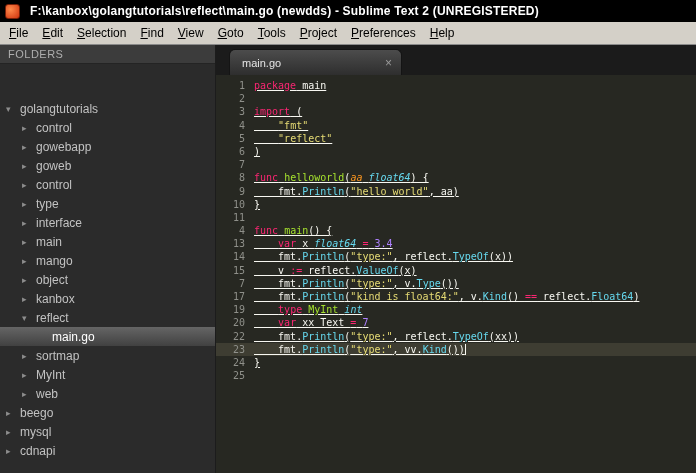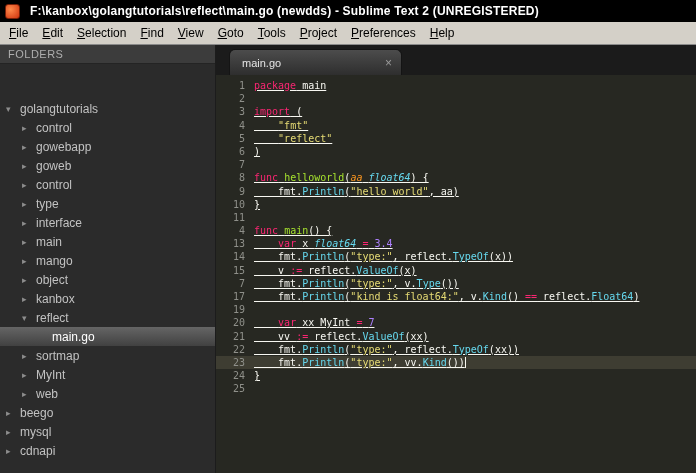--- a/index.html
+++ b/index.html
@@ -227,28 +227,25 @@
           <div class="line">
             <span class="gutter">7</span>
             <span class="codetext"><span class="tok-pl">    fmt.</span><span class="tok-call">Println</span><span class="tok-pl">(</span><span class="tok-st">"type:"</span><span class="tok-pl">, v.</span><span class="tok-call">Type</span><span class="tok-pl">())</span></span>
           </div>
           <div class="line">
             <span class="gutter">17</span>
             <span class="codetext"><span class="tok-pl">    fmt.</span><span class="tok-call">Println</span><span class="tok-pl">(</span><span class="tok-st">"kind is float64:"</span><span class="tok-pl">, v.</span><span class="tok-call">Kind</span><span class="tok-pl">() </span><span class="tok-op">==</span><span class="tok-pl"> reflect.</span><span class="tok-call">Float64</span><span class="tok-pl">)</span></span>
           </div>
           <div class="line">
             <span class="gutter">19</span>
+            <span class="codetext"><span class="tok-pl">    </span><span class="tok-kw">type</span><span class="tok-pl"> </span><span class="tok-fn">MyInt</span><span class="tok-pl"> </span><span class="tok-ty">int</span></span>
           </div>
           <div class="line">
             <span class="gutter">20</span>
-            <span class="codetext"><span class="tok-pl">    </span><span class="tok-kw">var</span><span class="tok-pl"> xx MyInt </span><span class="tok-op">=</span><span class="tok-pl"> </span><span class="tok-nu">7</span></span>
-          </div>
-          <div class="line">
-            <span class="gutter">21</span>
-            <span class="codetext"><span class="tok-pl">    vv </span><span class="tok-op">:=</span><span class="tok-pl"> reflect.</span><span class="tok-call">ValueOf</span><span class="tok-pl">(xx)</span></span>
+            <span class="codetext"><span class="tok-pl">    </span><span class="tok-kw">var</span><span class="tok-pl"> xx Text </span><span class="tok-op">=</span><span class="tok-pl"> </span><span class="tok-nu">7</span></span>
           </div>
           <div class="line">
             <span class="gutter">22</span>
             <span class="codetext"><span class="tok-pl">    fmt.</span><span class="tok-call">Println</span><span class="tok-pl">(</span><span class="tok-st">"type:"</span><span class="tok-pl">, reflect.</span><span class="tok-call">TypeOf</span><span class="tok-pl">(xx))</span></span>
           </div>
           <div class="line cur">
             <span class="gutter">23</span>
             <span class="codetext"><span class="tok-pl">    fmt.</span><span class="tok-call">Println</span><span class="tok-pl">(</span><span class="tok-st">"type:"</span><span class="tok-pl">, vv.</span><span class="tok-call">Kind</span><span class="tok-pl">())</span><span class="caret"></span></span>
           </div>
           <div class="line">

